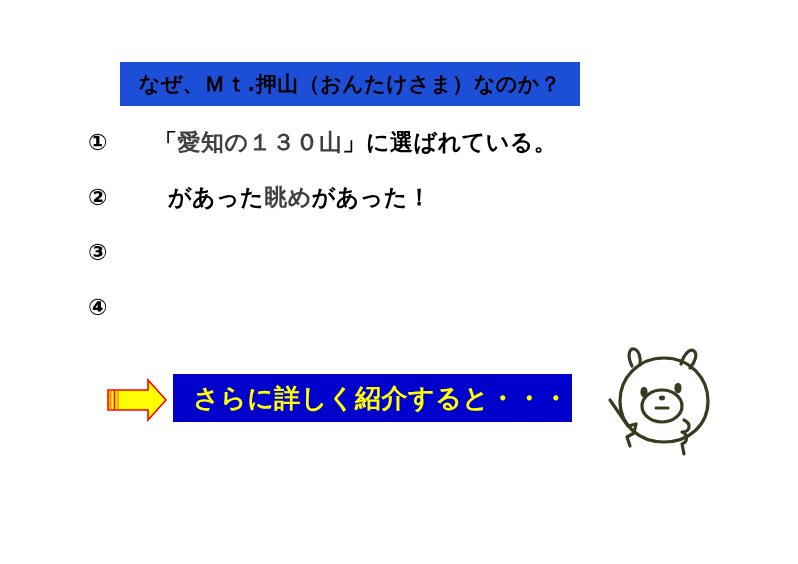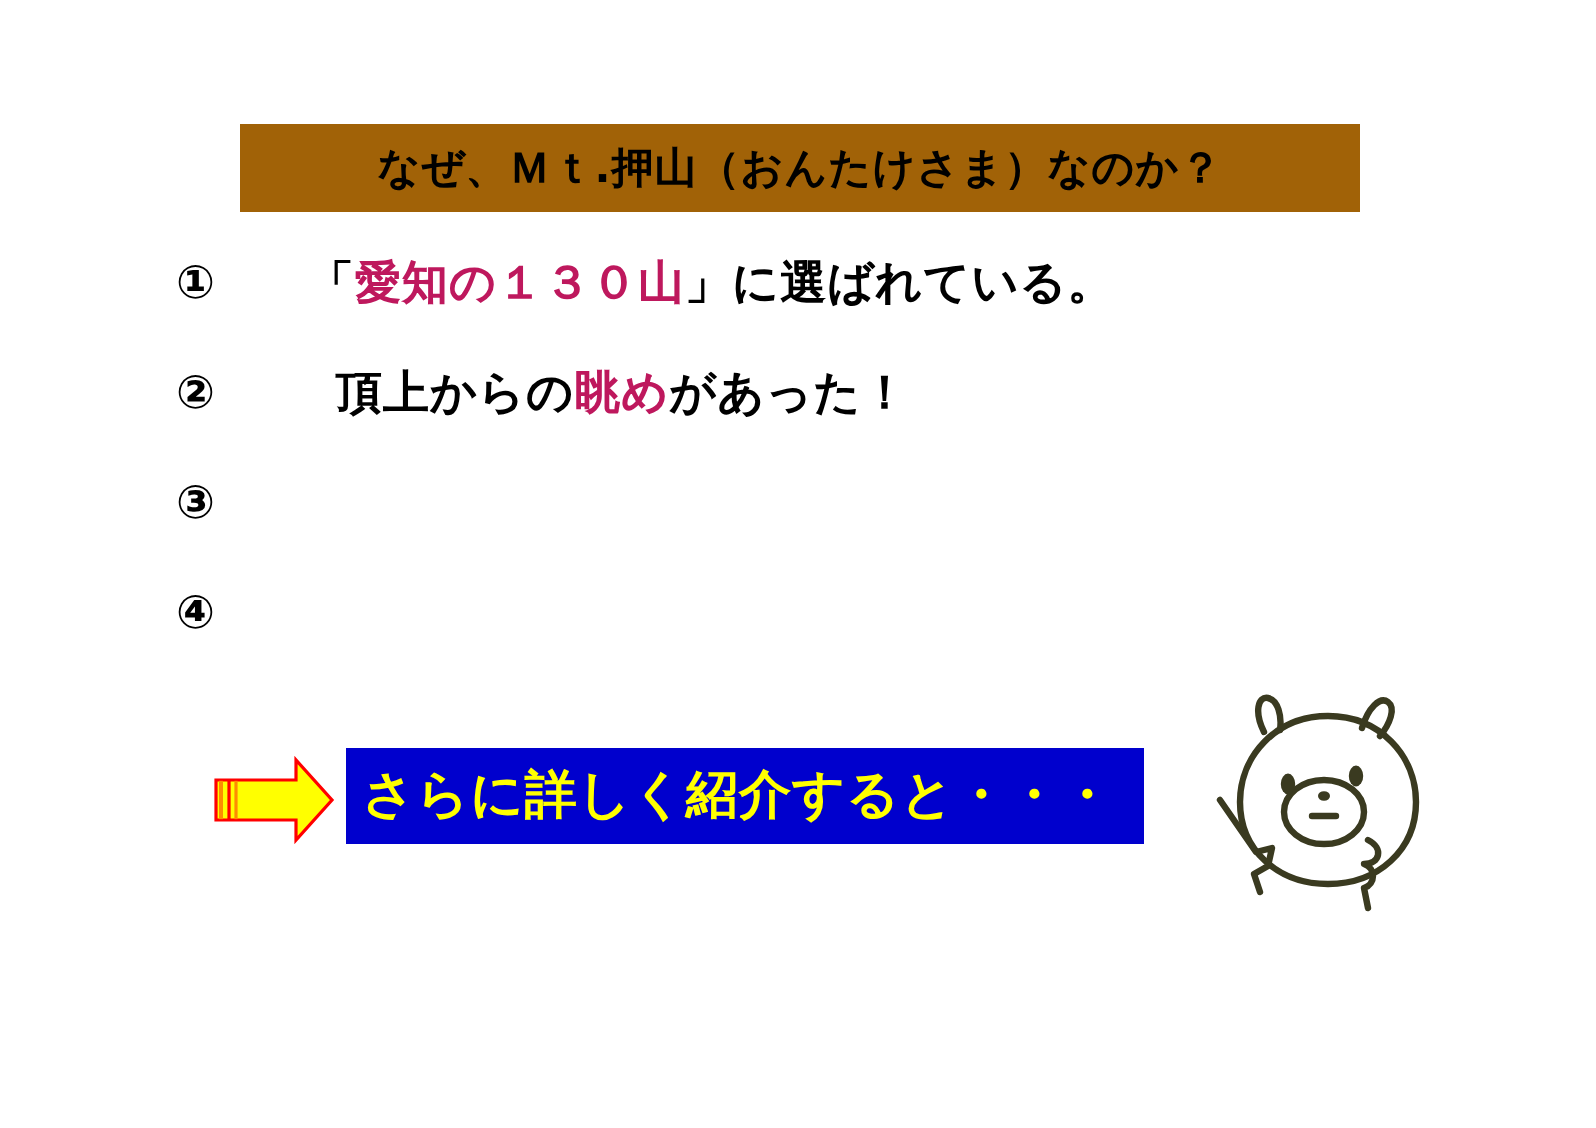--- a/index.html
+++ b/index.html
@@ -14,23 +14,23 @@
     overflow: hidden;
     font-family: "DejaVu Sans", "Liberation Sans", sans-serif;
     -webkit-font-smoothing: none;
   }
 
   
   #title-banner {
     position: absolute;
     left: 120px;
     top: 62px;
-    width: 560px;
+    width: 460px;
     height: 44px;
-    background: #a16207;
+    background: #1d4ed8;
     display: flex;
     align-items: center;
     justify-content: center;
   }
   #title-banner .title-text {
     font-size: 21px;
     font-weight: 700;
     color: #000000;
     letter-spacing: 0.5px;
     white-space: nowrap;
@@ -60,21 +60,21 @@
   }
   .point-text {
     font-size: 23px;
     font-weight: 700;
     color: #000000;
     line-height: 1;
     white-space: nowrap;
     letter-spacing: 0.5px;
   }
   .point-text .hl {
-    color: #be185d;
+    color: #404040;
   }
   
   .point-row.r1 .point-text { margin-left: 20px; }
   .point-row.r2 .point-text { margin-left: 34px; }
   .point-row.r3 .point-text { margin-left: 36px; }
   .point-row.r4 .point-text { margin-left: 32px; }
 
   
   #callout-arrow {
     position: absolute;
@@ -94,21 +94,21 @@
     background: #0000cd;
     display: flex;
     align-items: center;
   }
   #callout-banner .callout-text {
     font-size: 26px;
     font-weight: 700;
     color: #ffff00;
     line-height: 1;
     white-space: nowrap;
-    padding-left: 8px;
+    padding-left: 20px;
     letter-spacing: 0.5px;
   }
 
   
   #mascot {
     position: absolute;
     left: 572px;
     top: 338px;
     width: 200px;
     height: 126px;
@@ -126,21 +126,21 @@
   <div class="point-row r1">
     <span class="point-marker">①</span>
     <span class="point-text">
       <span>「</span><span class="hl">愛知の１３０山</span><span>」に選ばれている。</span>
     </span>
   </div>
 
   <div class="point-row r2">
     <span class="point-marker">②</span>
     <span class="point-text">
-      <span>頂上からの</span><span class="hl">眺め</span><span>があった！</span>
+      <span>があった</span><span class="hl">眺め</span><span>があった！</span>
     </span>
   </div>
 
   <div class="point-row r3">
     <span class="point-marker">③</span>
   </div>
 
   <div class="point-row r4">
     <span class="point-marker">④</span>
   </div>

